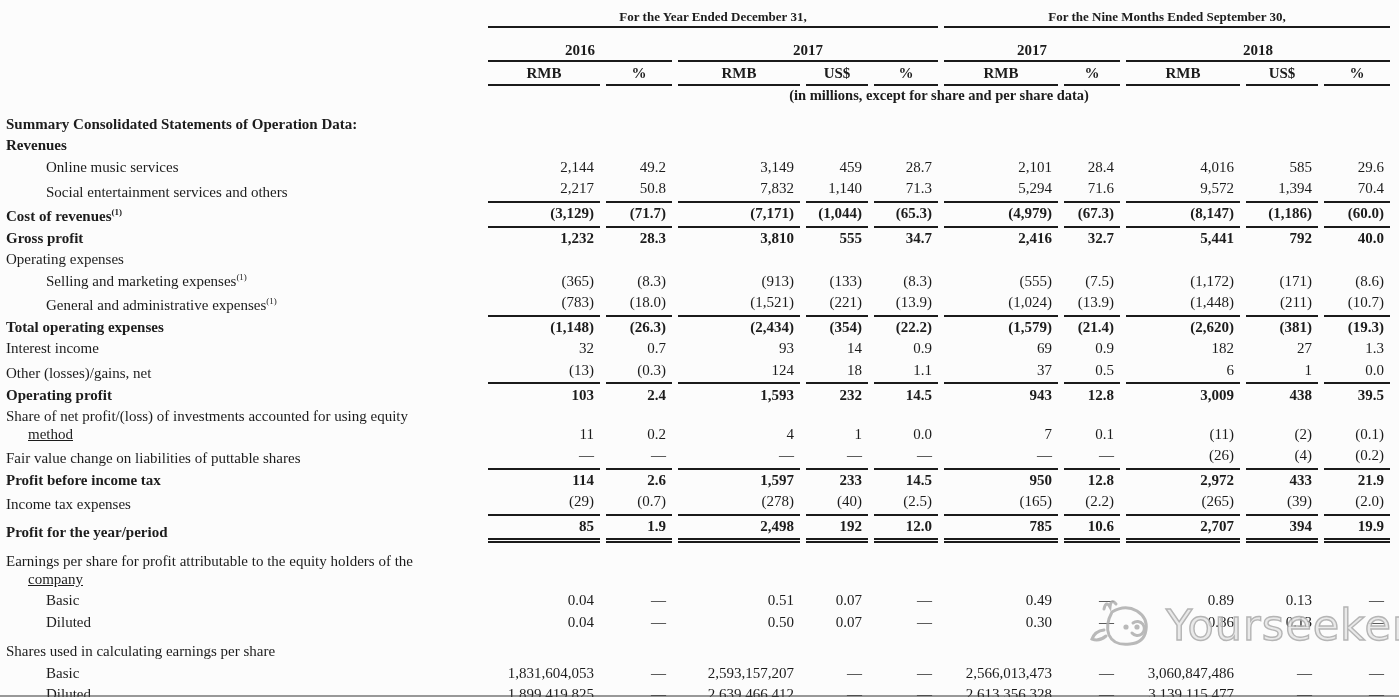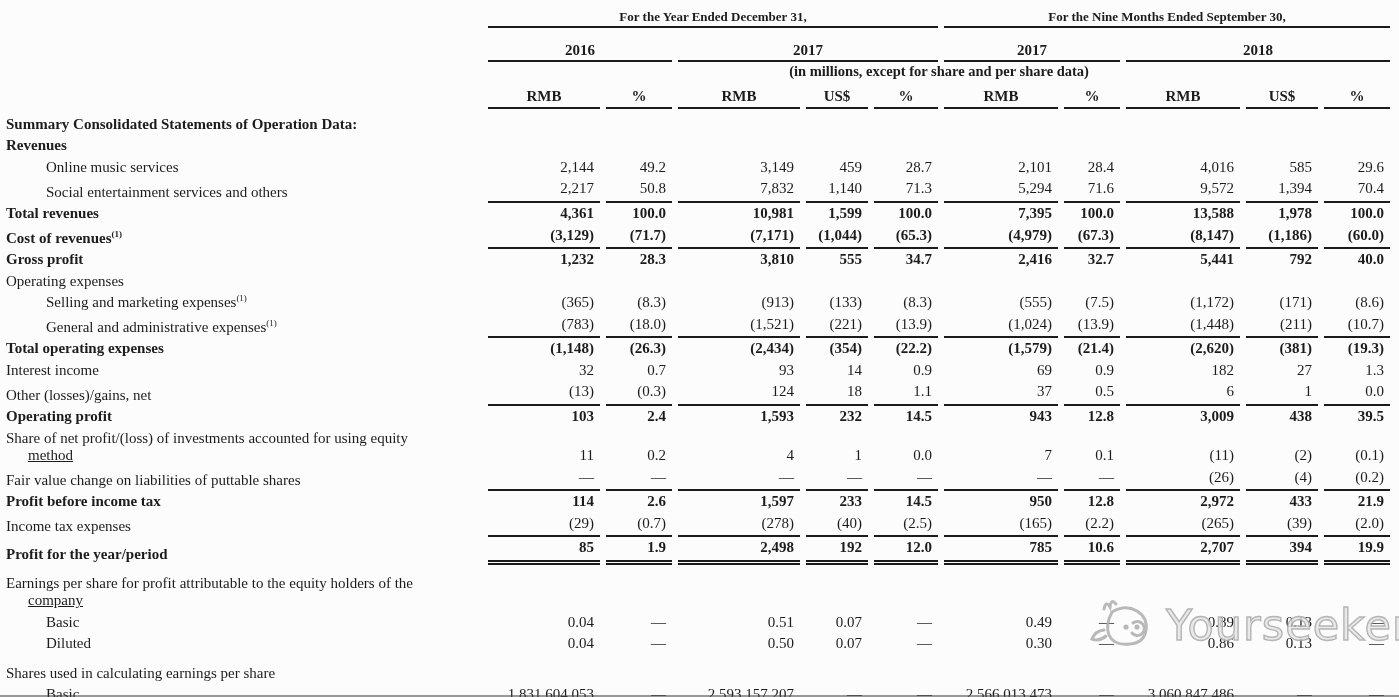--- a/index.html
+++ b/index.html
@@ -86,35 +86,35 @@
     </tr>
     <tr>
       <td></td>
       <th class="year" colspan="2">2016</th>
       <th class="year" colspan="3">2017</th>
       <th class="year" colspan="2">2017</th>
       <th class="year" colspan="3">2018</th>
     </tr>
     <tr>
       <td></td>
-      <td class="note" colspan="10">(in millions, except for share and per share data)</td>
-    </tr>
-    <tr>
-      <td></td>
       <th class="colh">RMB</th>
       <th class="colh">%</th>
       <th class="colh">RMB</th>
       <th class="colh">US$</th>
       <th class="colh">%</th>
       <th class="colh">RMB</th>
       <th class="colh">%</th>
       <th class="colh">RMB</th>
       <th class="colh">US$</th>
       <th class="colh">%</th>
     </tr>
+    <tr>
+      <td></td>
+      <td class="note" colspan="10">(in millions, except for share and per share data)</td>
+    </tr>
   </thead>
   <tbody id="tbody">
       <tr>
         <td class="lab b">
           <div>Summary Consolidated Statements of Operation Data:</div>
         </td>
         <td class="num b"></td>
         <td class="num b"></td>
         <td class="num b"></td>
         <td class="num b"></td>
@@ -162,35 +162,20 @@
         <td class="num ru">2,217</td>
         <td class="num ru">50.8</td>
         <td class="num ru">7,832</td>
         <td class="num ru">1,140</td>
         <td class="num ru">71.3</td>
         <td class="num ru">5,294</td>
         <td class="num ru">71.6</td>
         <td class="num ru">9,572</td>
         <td class="num ru">1,394</td>
         <td class="num ru">70.4</td>
-      </tr>
-      <tr>
-        <td class="lab b">
-          <div>Total revenues</div>
-        </td>
-        <td class="num b">4,361</td>
-        <td class="num b">100.0</td>
-        <td class="num b">10,981</td>
-        <td class="num b">1,599</td>
-        <td class="num b">100.0</td>
-        <td class="num b">7,395</td>
-        <td class="num b">100.0</td>
-        <td class="num b">13,588</td>
-        <td class="num b">1,978</td>
-        <td class="num b">100.0</td>
       </tr>
       <tr>
         <td class="lab b">
           <div>Cost of revenues<sup>(1)</sup></div>
         </td>
         <td class="num b ru">(3,129)</td>
         <td class="num b ru">(71.7)</td>
         <td class="num b ru">(7,171)</td>
         <td class="num b ru">(1,044)</td>
         <td class="num b ru">(65.3)</td>

